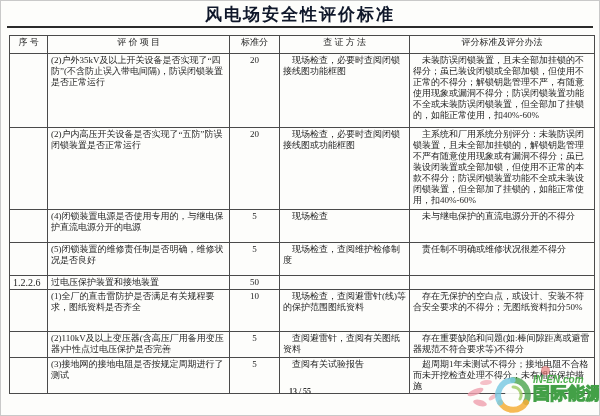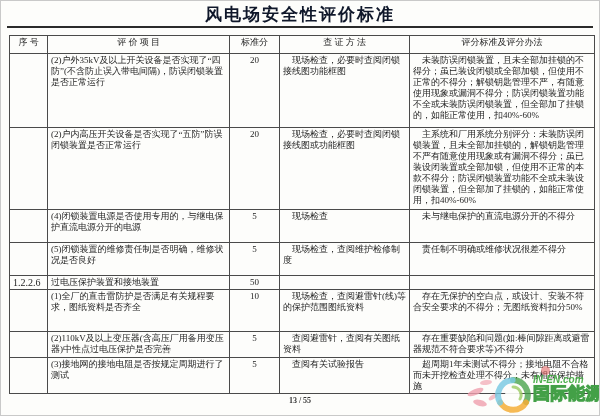--- a/index.html
+++ b/index.html
@@ -59,21 +59,21 @@
   tr.r6    { height: 42px; }
   tr.r7    { height: 26px; }
   tr.r8    { height: 21px; }
   th.head { text-align: center; vertical-align: middle; font-size: 9px; color: #222; }
   td.no    { text-align: left; vertical-align: middle; font-size: 10px; }
   td.score { text-align: center; vertical-align: middle; font-size: 9px; }
   td.item  { text-align: left; }
   .para    { text-indent: 1em; }
   .footer-page {
     position: absolute;
-    top: 395px; left: 0; right: 0;
+    top: 386px; left: 0; right: 0;
     text-align: center;
     font-size: 8px;
     font-weight: bold;
     color: #333;
   }
   
   .watermark { position: absolute; left: 458px; top: 358px; width: 164px; height: 58px; pointer-events: none; }
   .petal { position: absolute; border-radius: 50%; opacity: 0.8; }
   .p1 { left: 8px;  top: 30px; width: 17px; height: 6px; background: #ef9fae; transform: rotate(-22deg); }
   .p2 { left: 21px; top: 21px; width: 12px; height: 5px; background: #f2b0bc; transform: rotate(-8deg); }

